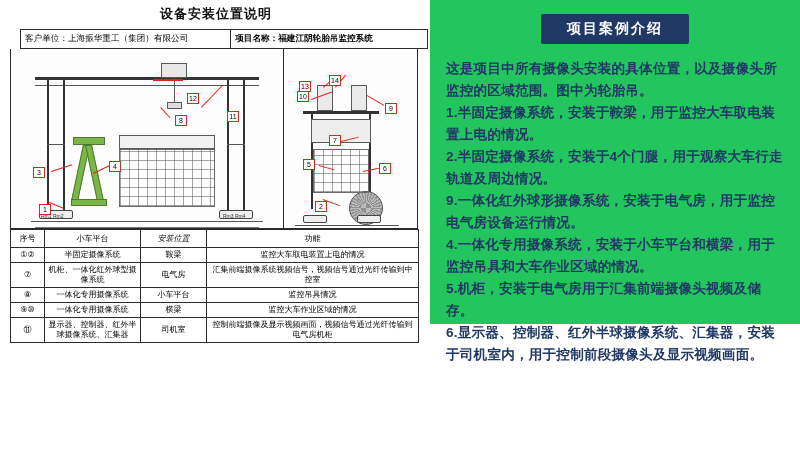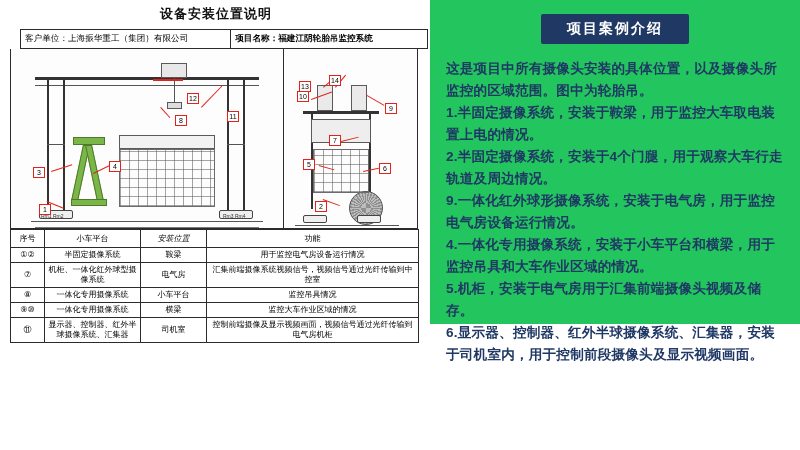--- a/index.html
+++ b/index.html
@@ -273,21 +273,21 @@
         <th class="col1">小车平台</th>
         <th class="col2">安装位置</th>
         <th class="col3">功能</th>
       </tr>
     </thead>
     <tbody>
       <tr>
         <td>①②</td>
         <td>半固定摄像系统</td>
         <td>鞍梁</td>
-        <td>用于监控电气房设备运行情况</td>
+        <td>监控大车取电装置上电的情况</td>
       </tr>
       <tr>
         <td>⑦</td>
         <td class="tdleft">机柜、一体化红外球型摄像系统</td>
         <td>电气房</td>
         <td class="tdleft">汇集前端摄像系统视频信号，视频信号通过光纤传输到中控室</td>
       </tr>
       <tr>
         <td>⑧</td>
         <td>一体化专用摄像系统</td>

